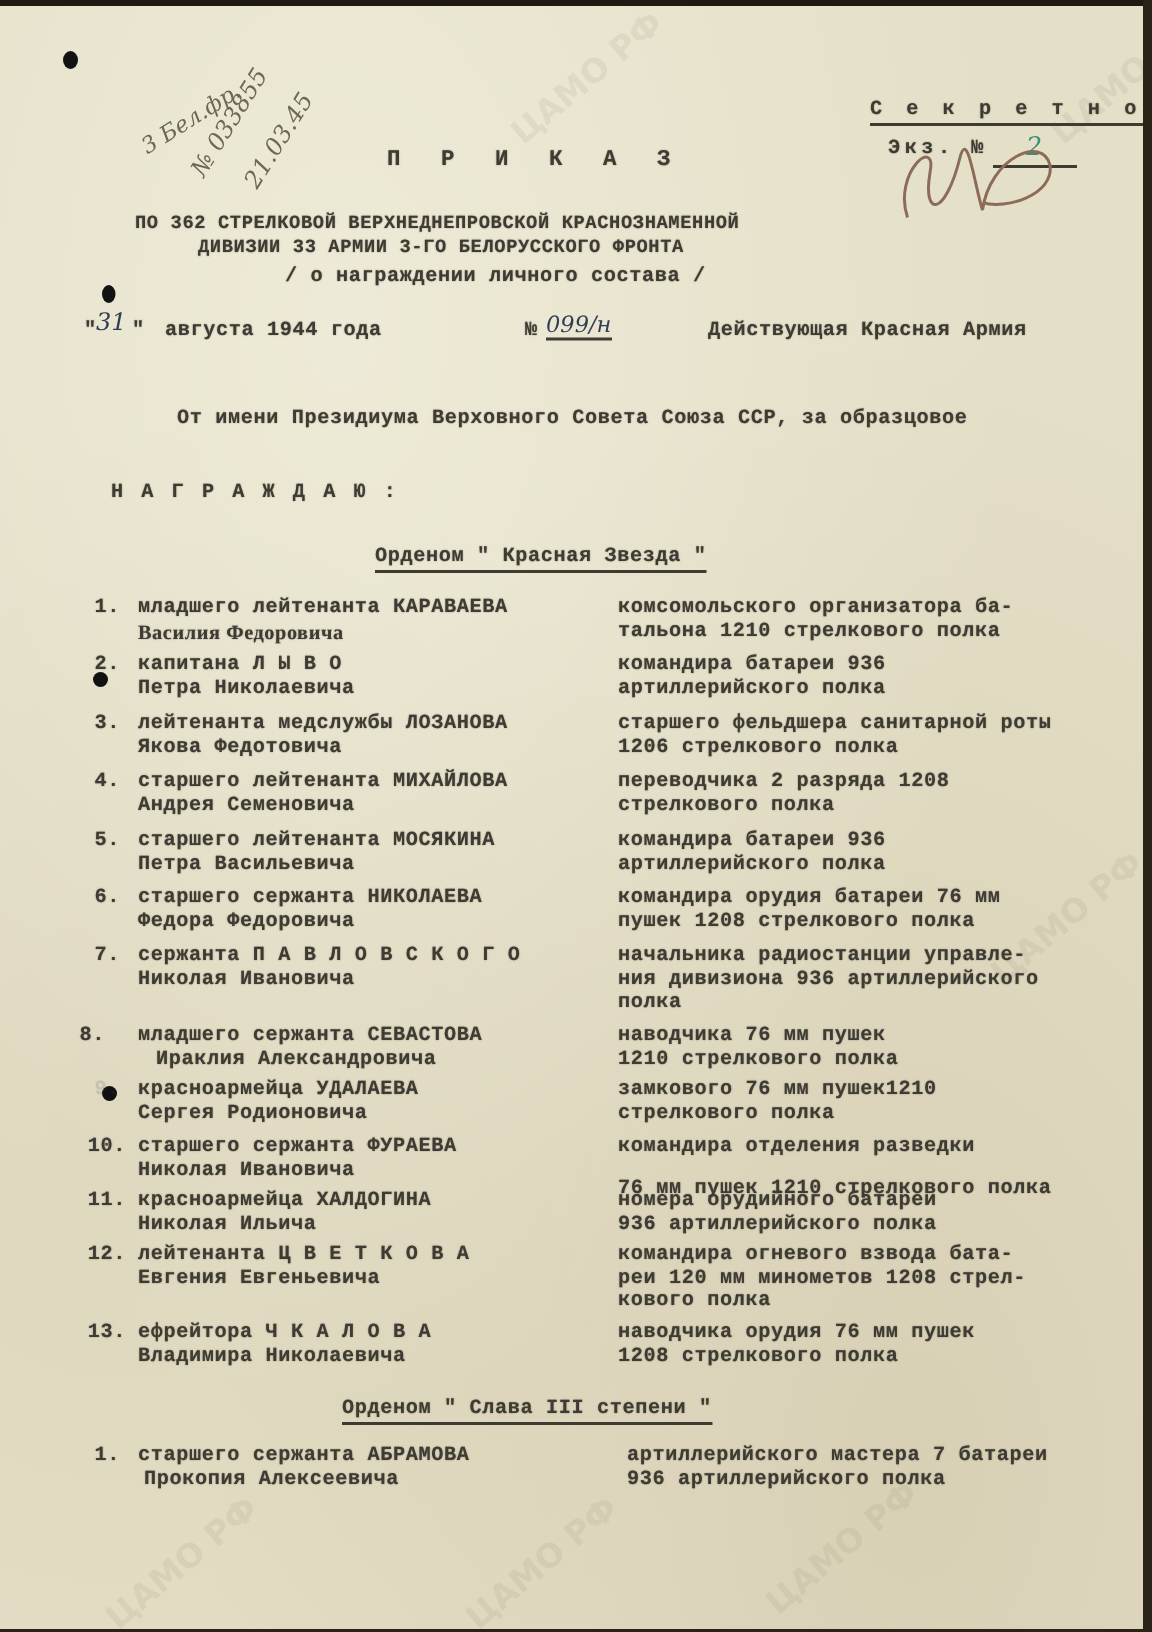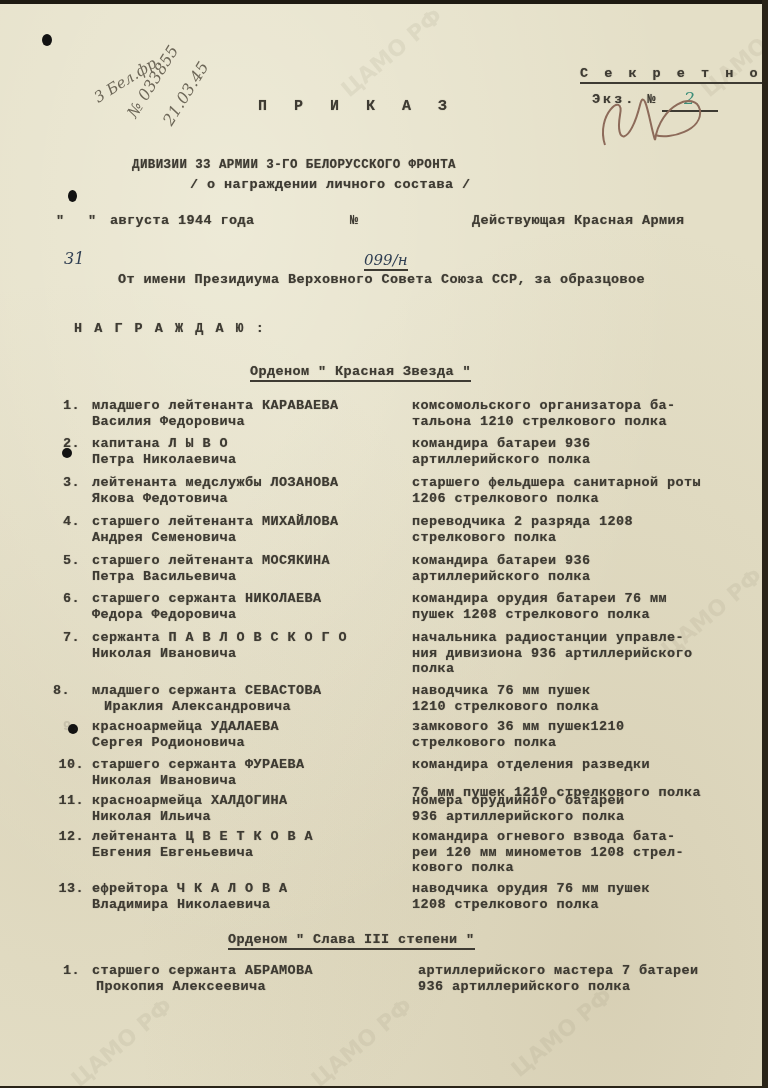--- a/index.html
+++ b/index.html
@@ -26,21 +26,21 @@
     text-shadow: 0 0 1px rgba(60,55,45,0.6);
   }
   .spaced { letter-spacing: 9px; }
   .under { border-bottom: 2px solid #3e3b33; padding-bottom: 1px; }
 
   .hand {
     position: absolute; font-family: "DejaVu Serif", serif; font-style: italic;
     color: #6d6758; font-size: 15px; white-space: nowrap;
   }
   .hand-green { color: #3d8e7a; }
-  .hand-ink { color: #2f3e52; margin-top: 44px; }
+  .hand-ink { color: #2f3e52; }
 
   .stamp-scribble {
     position: absolute; left: 585px; top: 85px; width: 120px; height: 70px;
   }
   .blot { position:absolute; background:#121212; border-radius: 50%; }
 
   .watermark {
     position: absolute; color: rgba(140,130,110,0.12); font-family: "DejaVu Sans", sans-serif;
     font-size: 22px; font-weight: bold; transform: rotate(-40deg); white-space: nowrap;
   }
@@ -70,41 +70,42 @@
 
   <div class="tw under" style="left:580px;top:66px;letter-spacing:4px;">С е к р е т н о</div>
   <div class="tw" style="left:592px;top:92px;letter-spacing:3px;">Экз. №</div>
   <div class="hand hand-green" style="left:684px;top:88px;font-size:17px;">2</div>
   <div style="position:absolute;left:662px;top:110px;width:56px;height:2px;background:#3e3b33;"></div>
   <svg class="stamp-scribble" viewBox="0 0 120 70">
     <path d="M20,60 C10,30 40,5 35,30 C30,60 45,60 55,20 C60,0 65,40 70,55 C75,20 110,5 115,25 C118,45 85,55 70,50" fill="none" stroke="#8d6b5a" stroke-width="2"></path>
   </svg>
 
   <div class="tw spaced" style="left:258px;top:98px;font-size:15px;">П Р И К А З</div>
+  <div class="tw" style="left:90px;top:142px;font-size:12.5px;">ПО 362 СТРЕЛКОВОЙ ВЕРХНЕДНЕПРОВСКОЙ КРАСНОЗНАМЕННОЙ</div>
   <div class="tw" style="left:132px;top:158px;font-size:12.5px;">ДИВИЗИИ 33 АРМИИ 3-ГО БЕЛОРУССКОГО ФРОНТА</div>
   <div class="tw" style="left:190px;top:177px;">/ о награждении личного состава /</div>
 
   <div class="tw" style="left:56px;top:213px;">"</div>
   <div class="hand hand-ink" style="left:64px;top:205px;font-size:16px;">31</div>
   <div class="tw" style="left:88px;top:213px;">"</div>
   <div class="tw" style="left:110px;top:213px;">августа 1944 года</div>
   <div class="tw" style="left:350px;top:213px;">№</div>
   <div class="hand hand-ink" style="left:364px;top:207px;font-size:15px;border-bottom:2px solid #3e3b33;">099/н</div>
   <div class="tw" style="left:472px;top:213px;">Действующая Красная Армия</div>
 
   <div class="tw" style="left:118px;top:272px;">От имени Президиума Верховного Совета Союза ССР, за образцовое</div>
   <div class="tw" style="left:74px;top:321px;letter-spacing:2px;">Н А Г Р А Ж Д А Ю :</div>
 
   <div class="tw under" style="left:250px;top:364px;">Орденом " Красная Звезда "</div>
 
   <div>
     <div class="row" style="top:398px;">
       <div class="tw num" style="left:50px;">1.</div>
       <div class="tw" style="left:92px;">младшего лейтенанта КАРАВАЕВА</div>
-      <div class="tw" style="left:92px;top:16px;">Василия Федоровича</div>
+      <div class="tw" style="left:92px;top:16px;font-family:Liberation Serif, serif;">Василия Федоровича</div>
       <div class="tw" style="left:412px;">комсомольского организатора ба-</div>
       <div class="tw" style="left:412px;top:16px;">тальона 1210 стрелкового полка</div>
     </div>
     <div class="row" style="top:436px;">
       <div class="tw num" style="left:50px;">2.</div>
       <div class="tw" style="left:92px;">капитана Л Ы В О</div>
       <div class="tw" style="left:92px;top:16px;">Петра Николаевича</div>
       <div class="tw" style="left:412px;">командира батареи 936</div>
       <div class="tw" style="left:412px;top:16px;">артиллерийского полка</div>
     </div>
@@ -148,21 +149,21 @@
       <div class="tw num" style="left:40px;">8.</div>
       <div class="tw" style="left:92px;">младшего сержанта СЕВАСТОВА</div>
       <div class="tw" style="left:92px;top:16px;margin-left:12px;">Ираклия Александровича</div>
       <div class="tw" style="left:412px;">наводчика 76 мм пушек</div>
       <div class="tw" style="left:412px;top:16px;">1210 стрелкового полка</div>
     </div>
     <div class="row" style="top:719px;">
       <div class="tw num" style="left:50px;opacity:0.15;">9.</div>
       <div class="tw" style="left:92px;">красноармейца УДАЛАЕВА</div>
       <div class="tw" style="left:92px;top:16px;">Сергея Родионовича</div>
-      <div class="tw" style="left:412px;">замкового 36 мм пушек1210</div>
+      <div class="tw" style="left:412px;">замкового 76 мм пушек1210</div>
       <div class="tw" style="left:412px;top:16px;">стрелкового полка</div>
     </div>
     <div class="row" style="top:757px;">
       <div class="tw num" style="left:54px;">10.</div>
       <div class="tw" style="left:92px;">старшего сержанта ФУРАЕВА</div>
       <div class="tw" style="left:92px;top:16px;">Николая Ивановича</div>
       <div class="tw" style="left:412px;">командира отделения разведки</div>
       <div class="tw" style="left:412px;top:28px;text-align:center;">76 мм пушек 1210 стрелкового полка</div>
     </div>
     <div class="row" style="top:793px;">

